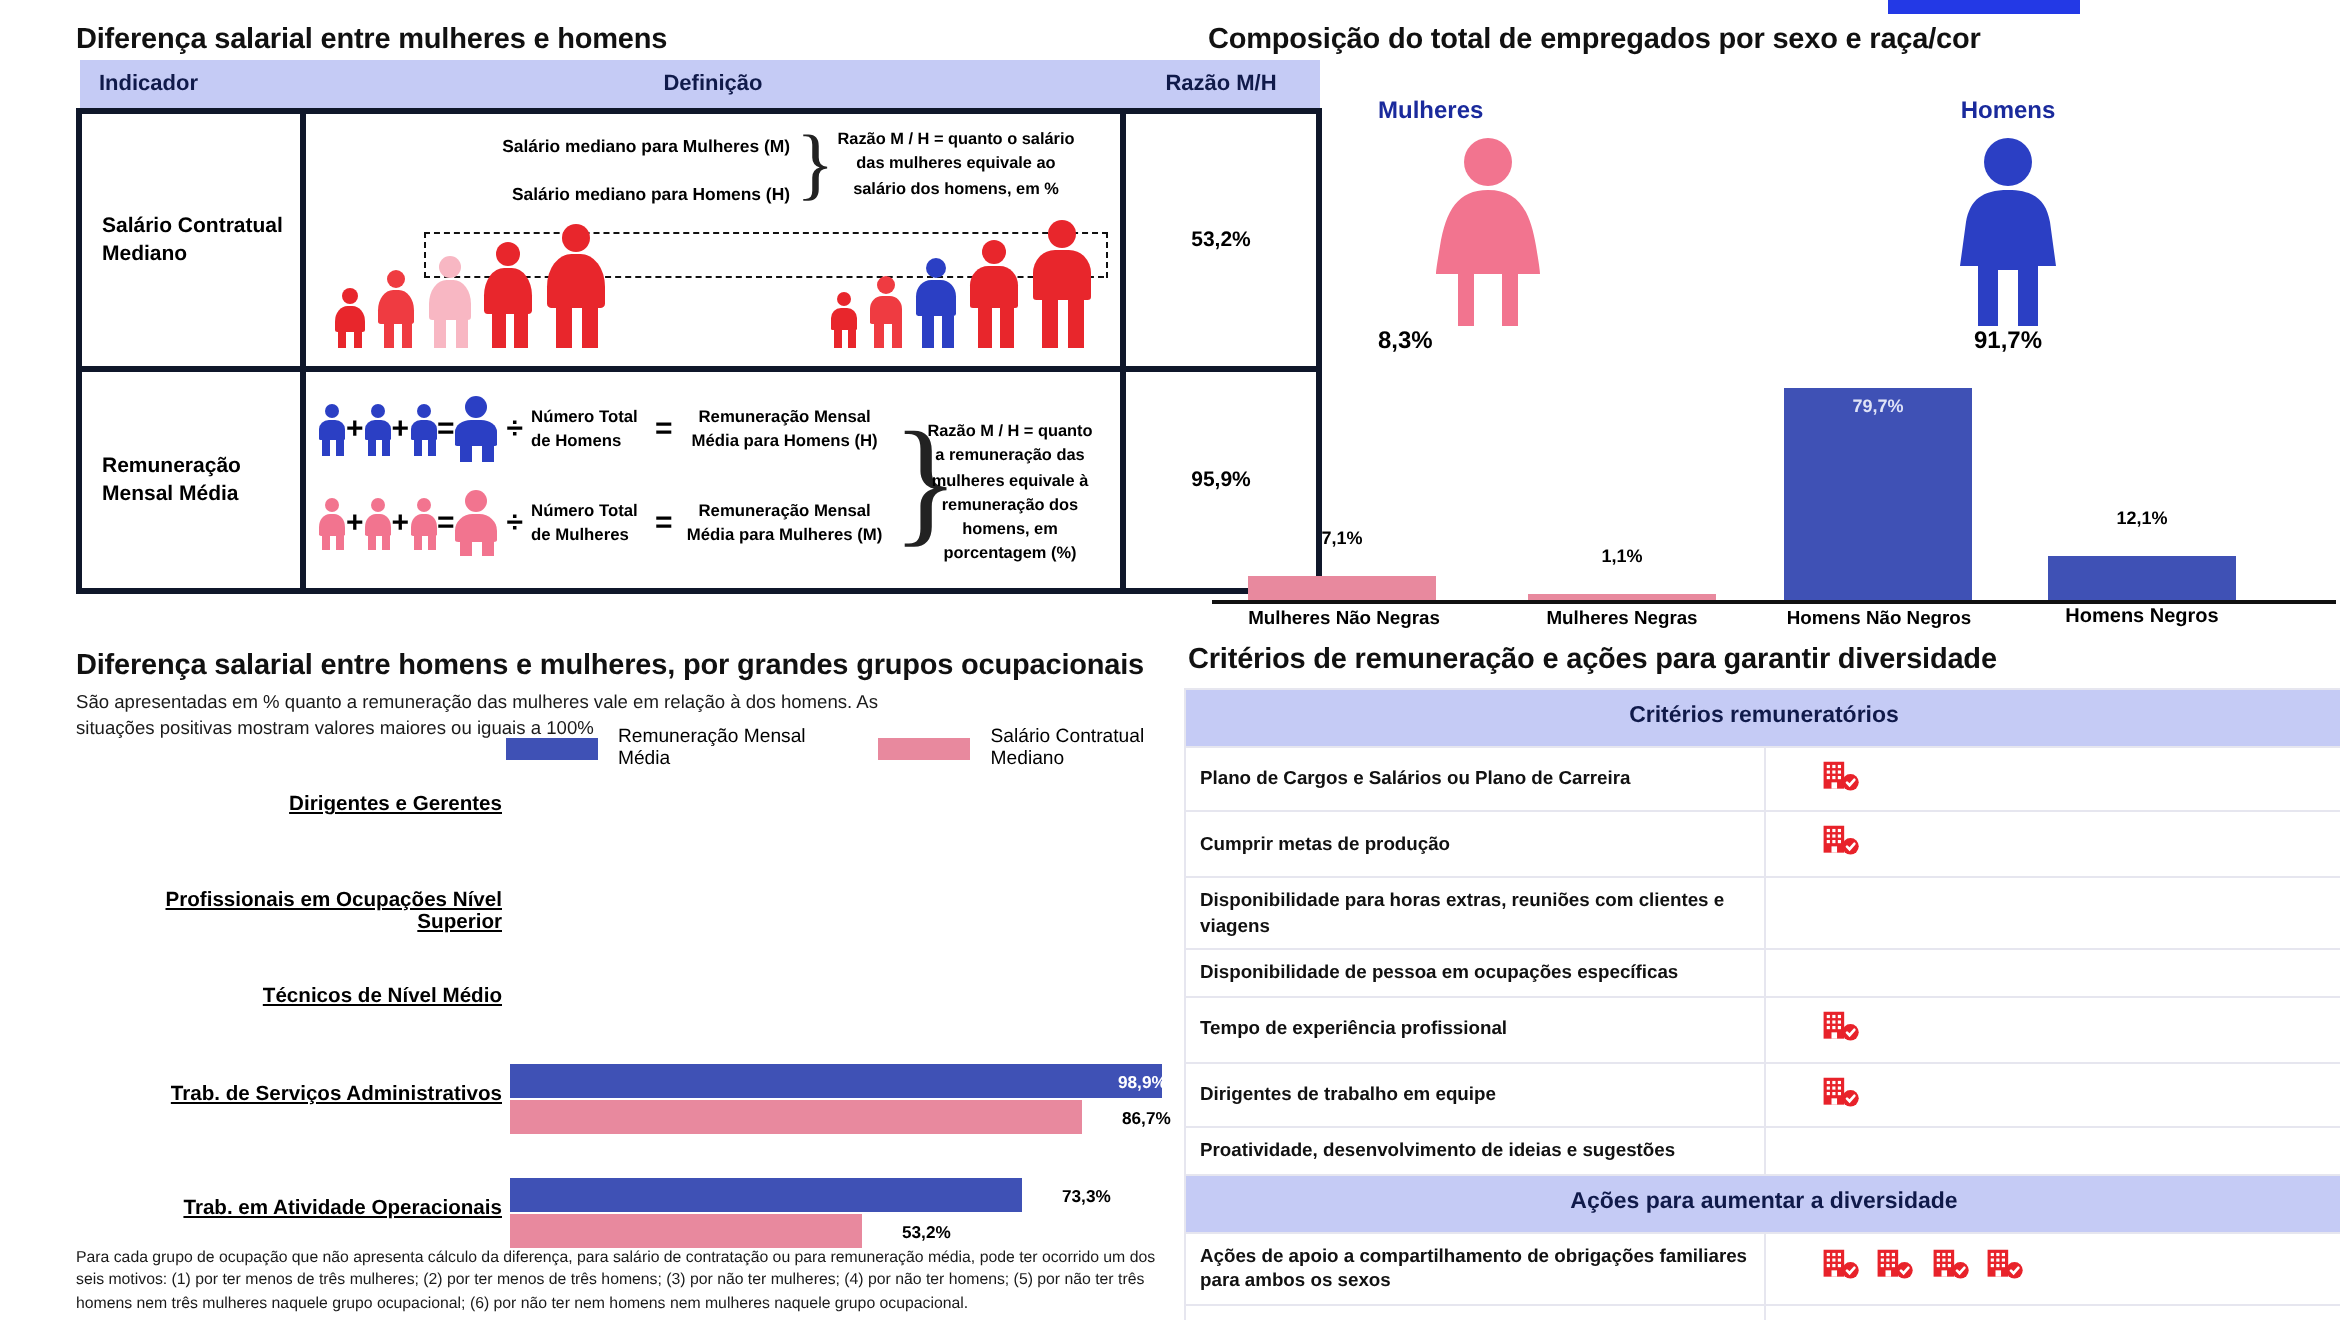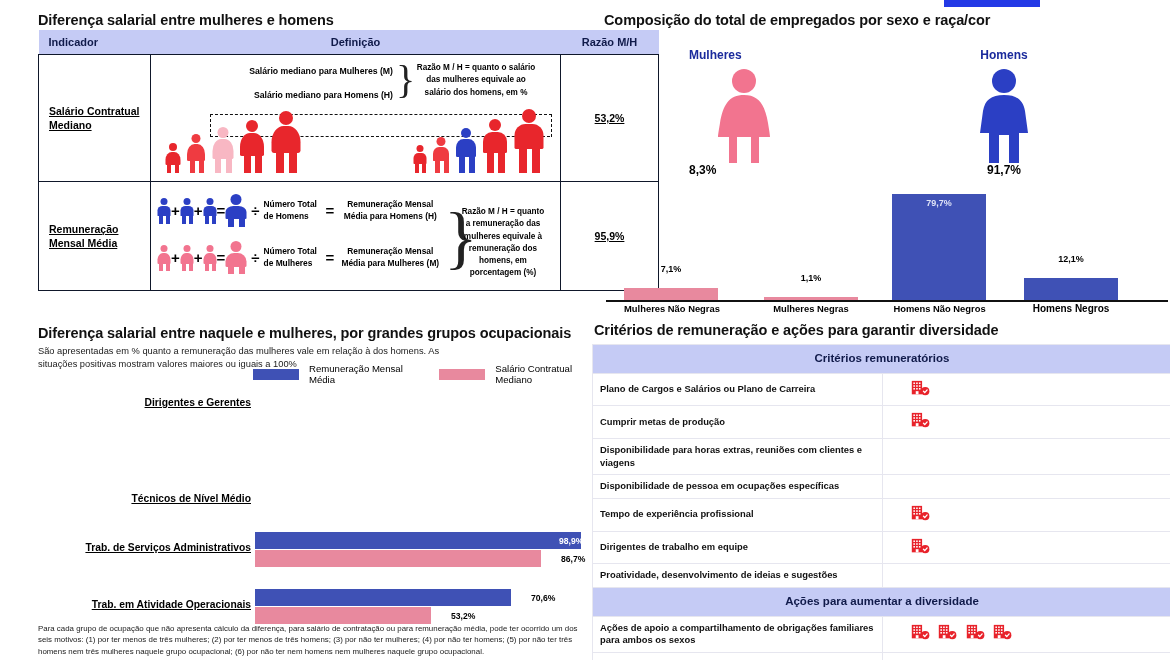--- a/index.html
+++ b/index.html
@@ -17,21 +17,21 @@
   .panel{position:absolute;}
   .sec-title{font-size:14.5px;font-weight:bold;color:#111;letter-spacing:-0.1px;}
   .sub-bullets{margin:6px 0 0 0;padding:0;list-style:none;}
   .sub-bullets li{font-size:9.6px;color:#1a1a1a;margin:0 0 5px 14px;position:relative;}
   .sub-bullets li:before{content:"\2022";position:absolute;left:-10px;top:-1px;font-size:10px;}
 
   
   .tbl{width:560px;border-collapse:collapse;table-layout:fixed;}
   .tbl th{background:#c5cbf5;color:#101a4a;font-size:11px;font-weight:bold;padding:6px 10px;text-align:left;border:none;}
   .tbl th.c{text-align:center;}
-  .tbl td{border:1px solid #0f172a;font-size:10.5px;vertical-align:middle;text-decoration:underline;}
+  .tbl td{border:3px solid #0f172a;font-size:10.5px;vertical-align:middle;}
   .ind-cell{font-size:10.4px;font-weight:bold;line-height:1.35;padding:8px 8px 8px 10px;width:92px;}
   .ratio-cell{text-align:center;font-size:13px;font-weight:bold;width:78px;}
   .def-cell{padding:4px 2px;}
 
   
   .person{display:inline-block;position:relative;}
   .person i{display:block;position:absolute;}
   .p-head{border-radius:50%;left:50%;transform:translateX(-50%);top:0;}
   .p-body{left:50%;transform:translateX(-50%);}
   .fem .p-body{border-radius:42% 42% 8% 8%/60% 60% 8% 8%;}
@@ -241,46 +241,47 @@
             <div class="lbl-blk" style="left:306px;top:20px;width:88px;text-align:center;font-size:8.2px;">Razão M / H = quanto a remuneração das mulheres equivale à remuneração dos homens, em porcentagem (%)</div>
           </div>
         </td>
         <td class="ratio-cell">95,9%</td>
       </tr>
     </tbody>
   </table>
 </div>
 
 <div class="panel" style="left:38px;top:325px;width:560px;">
-  <div class="sec-title">Diferença salarial entre naquele e mulheres, por grandes grupos ocupacionais</div>
+  <div class="sec-title">Diferença salarial entre homens e mulheres, por grandes grupos ocupacionais</div>
   <div style="font-size:9.3px;line-height:1.35;margin-top:4px;width:405px;color:#1a1a1a;">São apresentadas em % quanto a remuneração das mulheres vale em relação à dos homens. As situações positivas mostram valores maiores ou iguais a 100%</div>
 
   <div style="position:absolute;left:215px;top:38px;display:flex;align-items:center;gap:10px;">
     <span class="sw" style="background:#3f51b5;"></span>
     <span style="font-size:9.6px;">Remuneração Mensal Média</span>
     <span class="sw" style="background:#e8899e;margin-left:12px;"></span>
     <span style="font-size:9.6px;">Salário Contratual Mediano</span>
   </div>
 
   <div style="position:absolute;left:0;top:62px;width:560px;height:225px;">
 
     <div style="position:absolute;left:0;top:10px;width:213px;" class="cat-label">Dirigentes e Gerentes</div>
 
+    <div style="position:absolute;left:0;top:58px;width:213px;" class="cat-label">Profissionais em Ocupações Nível Superior</div>
 
     <div style="position:absolute;left:0;top:106px;width:213px;" class="cat-label">Técnicos de Nível Médio</div>
 
     <div style="position:absolute;left:0;top:155px;width:213px;" class="cat-label">Trab. de Serviços Administrativos</div>
     <div class="bar" style="position:absolute;left:217px;top:145px;width:326px;background:#3f51b5;"></div>
     <span class="bval inside" style="position:absolute;left:505px;top:149px;">98,9%</span>
     <div class="bar" style="position:absolute;left:217px;top:163px;width:286px;background:#e8899e;"></div>
     <span class="bval" style="position:absolute;left:507px;top:167px;">86,7%</span>
 
     <div style="position:absolute;left:0;top:212px;width:213px;" class="cat-label">Trab. em Atividade Operacionais</div>
     <div class="bar" style="position:absolute;left:217px;top:202px;width:256px;background:#3f51b5;"></div>
-    <span class="bval" style="position:absolute;left:477px;top:206px;">70,6%</span>
+    <span class="bval" style="position:absolute;left:477px;top:206px;">73,3%</span>
     <div class="bar" style="position:absolute;left:217px;top:220px;width:176px;background:#e8899e;"></div>
     <span class="bval" style="position:absolute;left:397px;top:224px;">53,2%</span>
   </div>
 
   <div class="footnote" style="position:absolute;left:0;top:298px;width:548px;">Para cada grupo de ocupação que não apresenta cálculo da diferença, para salário de contratação ou para remuneração média, pode ter ocorrido um dos seis motivos: (1) por ter menos de três mulheres; (2) por ter menos de três homens; (3) por não ter mulheres; (4) por não ter homens; (5) por não ter três homens nem três mulheres naquele grupo ocupacional; (6) por não ter nem homens nem mulheres naquele grupo ocupacional.</div>
 </div>
 
 <div class="panel" style="left:604px;top:12px;width:566px;">
   <div class="sec-title">Composição do total de empregados por sexo e raça/cor</div>
 

